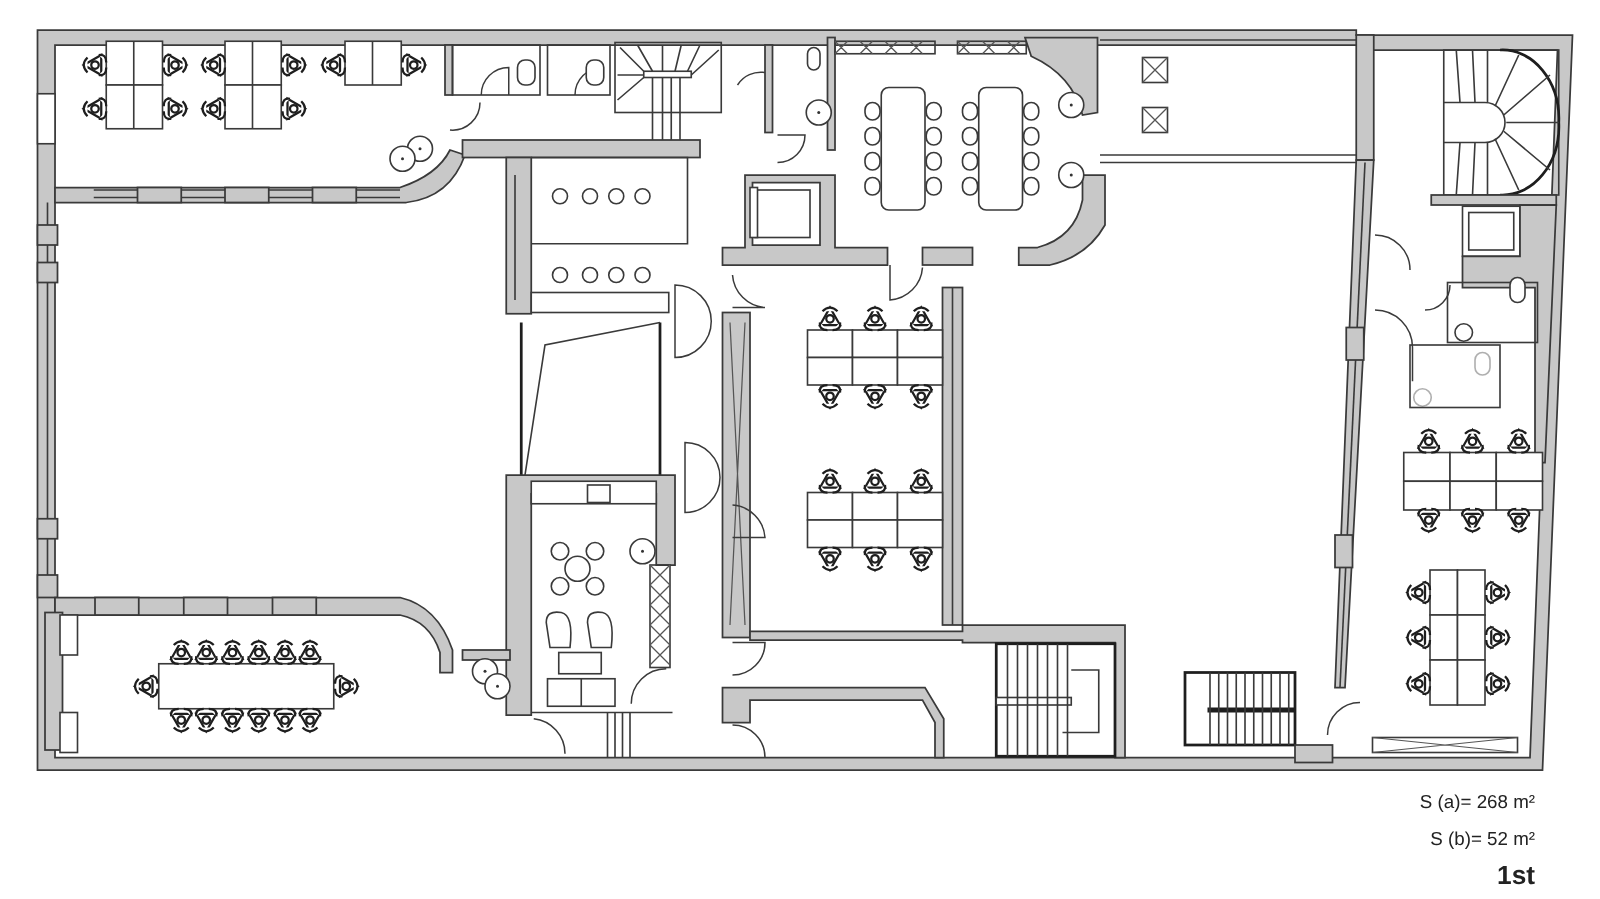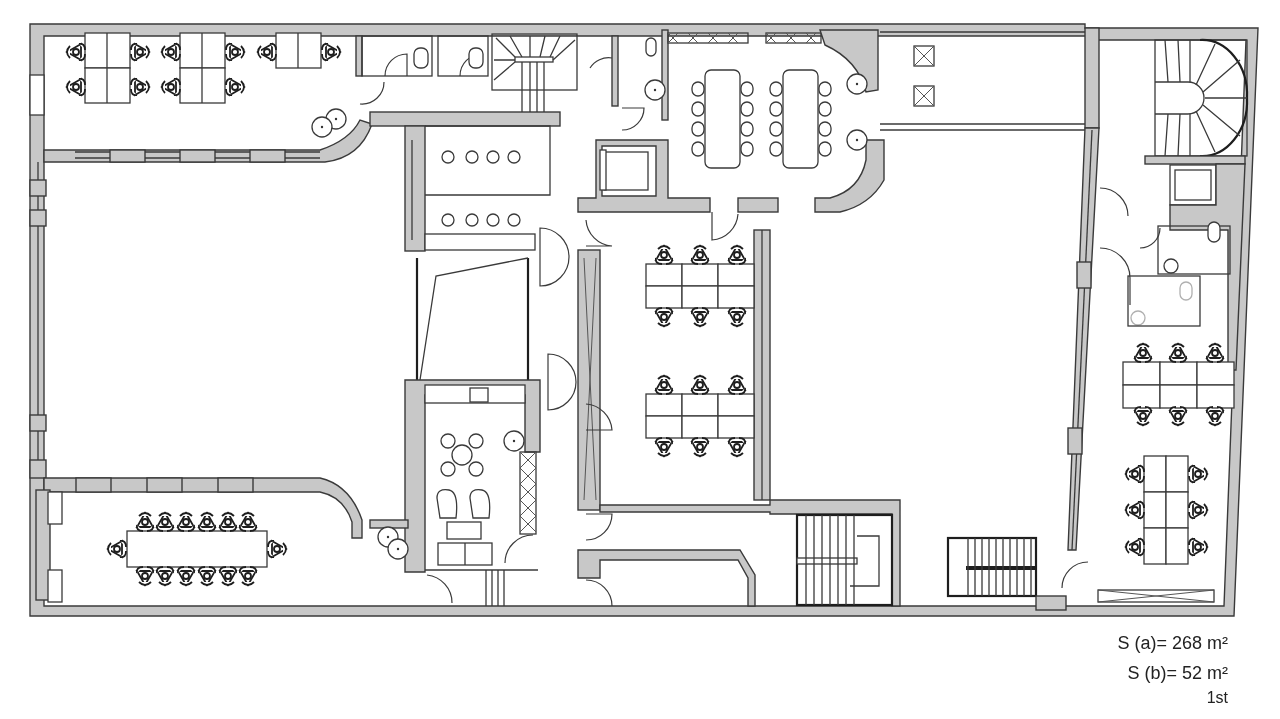--- a/index.html
+++ b/index.html
@@ -5,24 +5,24 @@
   html, body { margin: 0; padding: 0; background: #ffffff; }
   body { width: 1280px; height: 719px; position: relative; overflow: hidden; font-family: "Liberation Sans", sans-serif; }
   #plan { position: absolute; left: 0; top: 0; width: 1280px; height: 719px; }
   .wall { fill: #c8c8c8; stroke: #3a3a3a; stroke-width: 1.4; }
   .line { fill: none; stroke: #3a3a3a; stroke-width: 1.3; }
   .thin { fill: none; stroke: #555; stroke-width: 1; }
   .thick { fill: none; stroke: #1e1e1e; stroke-width: 2.2; }
   .furn { fill: #fff; stroke: #3a3a3a; stroke-width: 1.3; }
   .chair { fill: #fff; stroke: #1e1e1e; stroke-width: 1.8; }
   .door { fill: none; stroke: #3a3a3a; stroke-width: 1.2; }
-  .legend { position: absolute; right: 52px; text-align: right; color: #222; font-size: 18px; font-family: "Liberation Sans", sans-serif; }
+  .legend { position: absolute; right: 52px; text-align: right; color: #222; font-size: 15px; font-family: "Liberation Sans", sans-serif; }
   #leg-a { top: 633px; }
   #leg-b { top: 663px; }
-  #leg-f { top: 689px; font-weight: normal; font-size: 16px; }
+  #leg-f { top: 689px; font-weight: bold; font-size: 21px; }
 </style>
 </head>
 <body>
 
 <svg id="plan" viewBox="0 0 1280 719" xmlns="http://www.w3.org/2000/svg">
   <defs>
     <g id="chair">
       <path class="chair" d="M0,-9 L8,5 L-8,5 Z"></path>
       <circle cx="0" cy="0" r="3" class="chair"></circle>
       <path class="chair" d="M-6,-6 Q0,-12 6,-6 M-8,3 Q-9,9 -2,9 M8,3 Q9,9 2,9" fill="none"></path>

